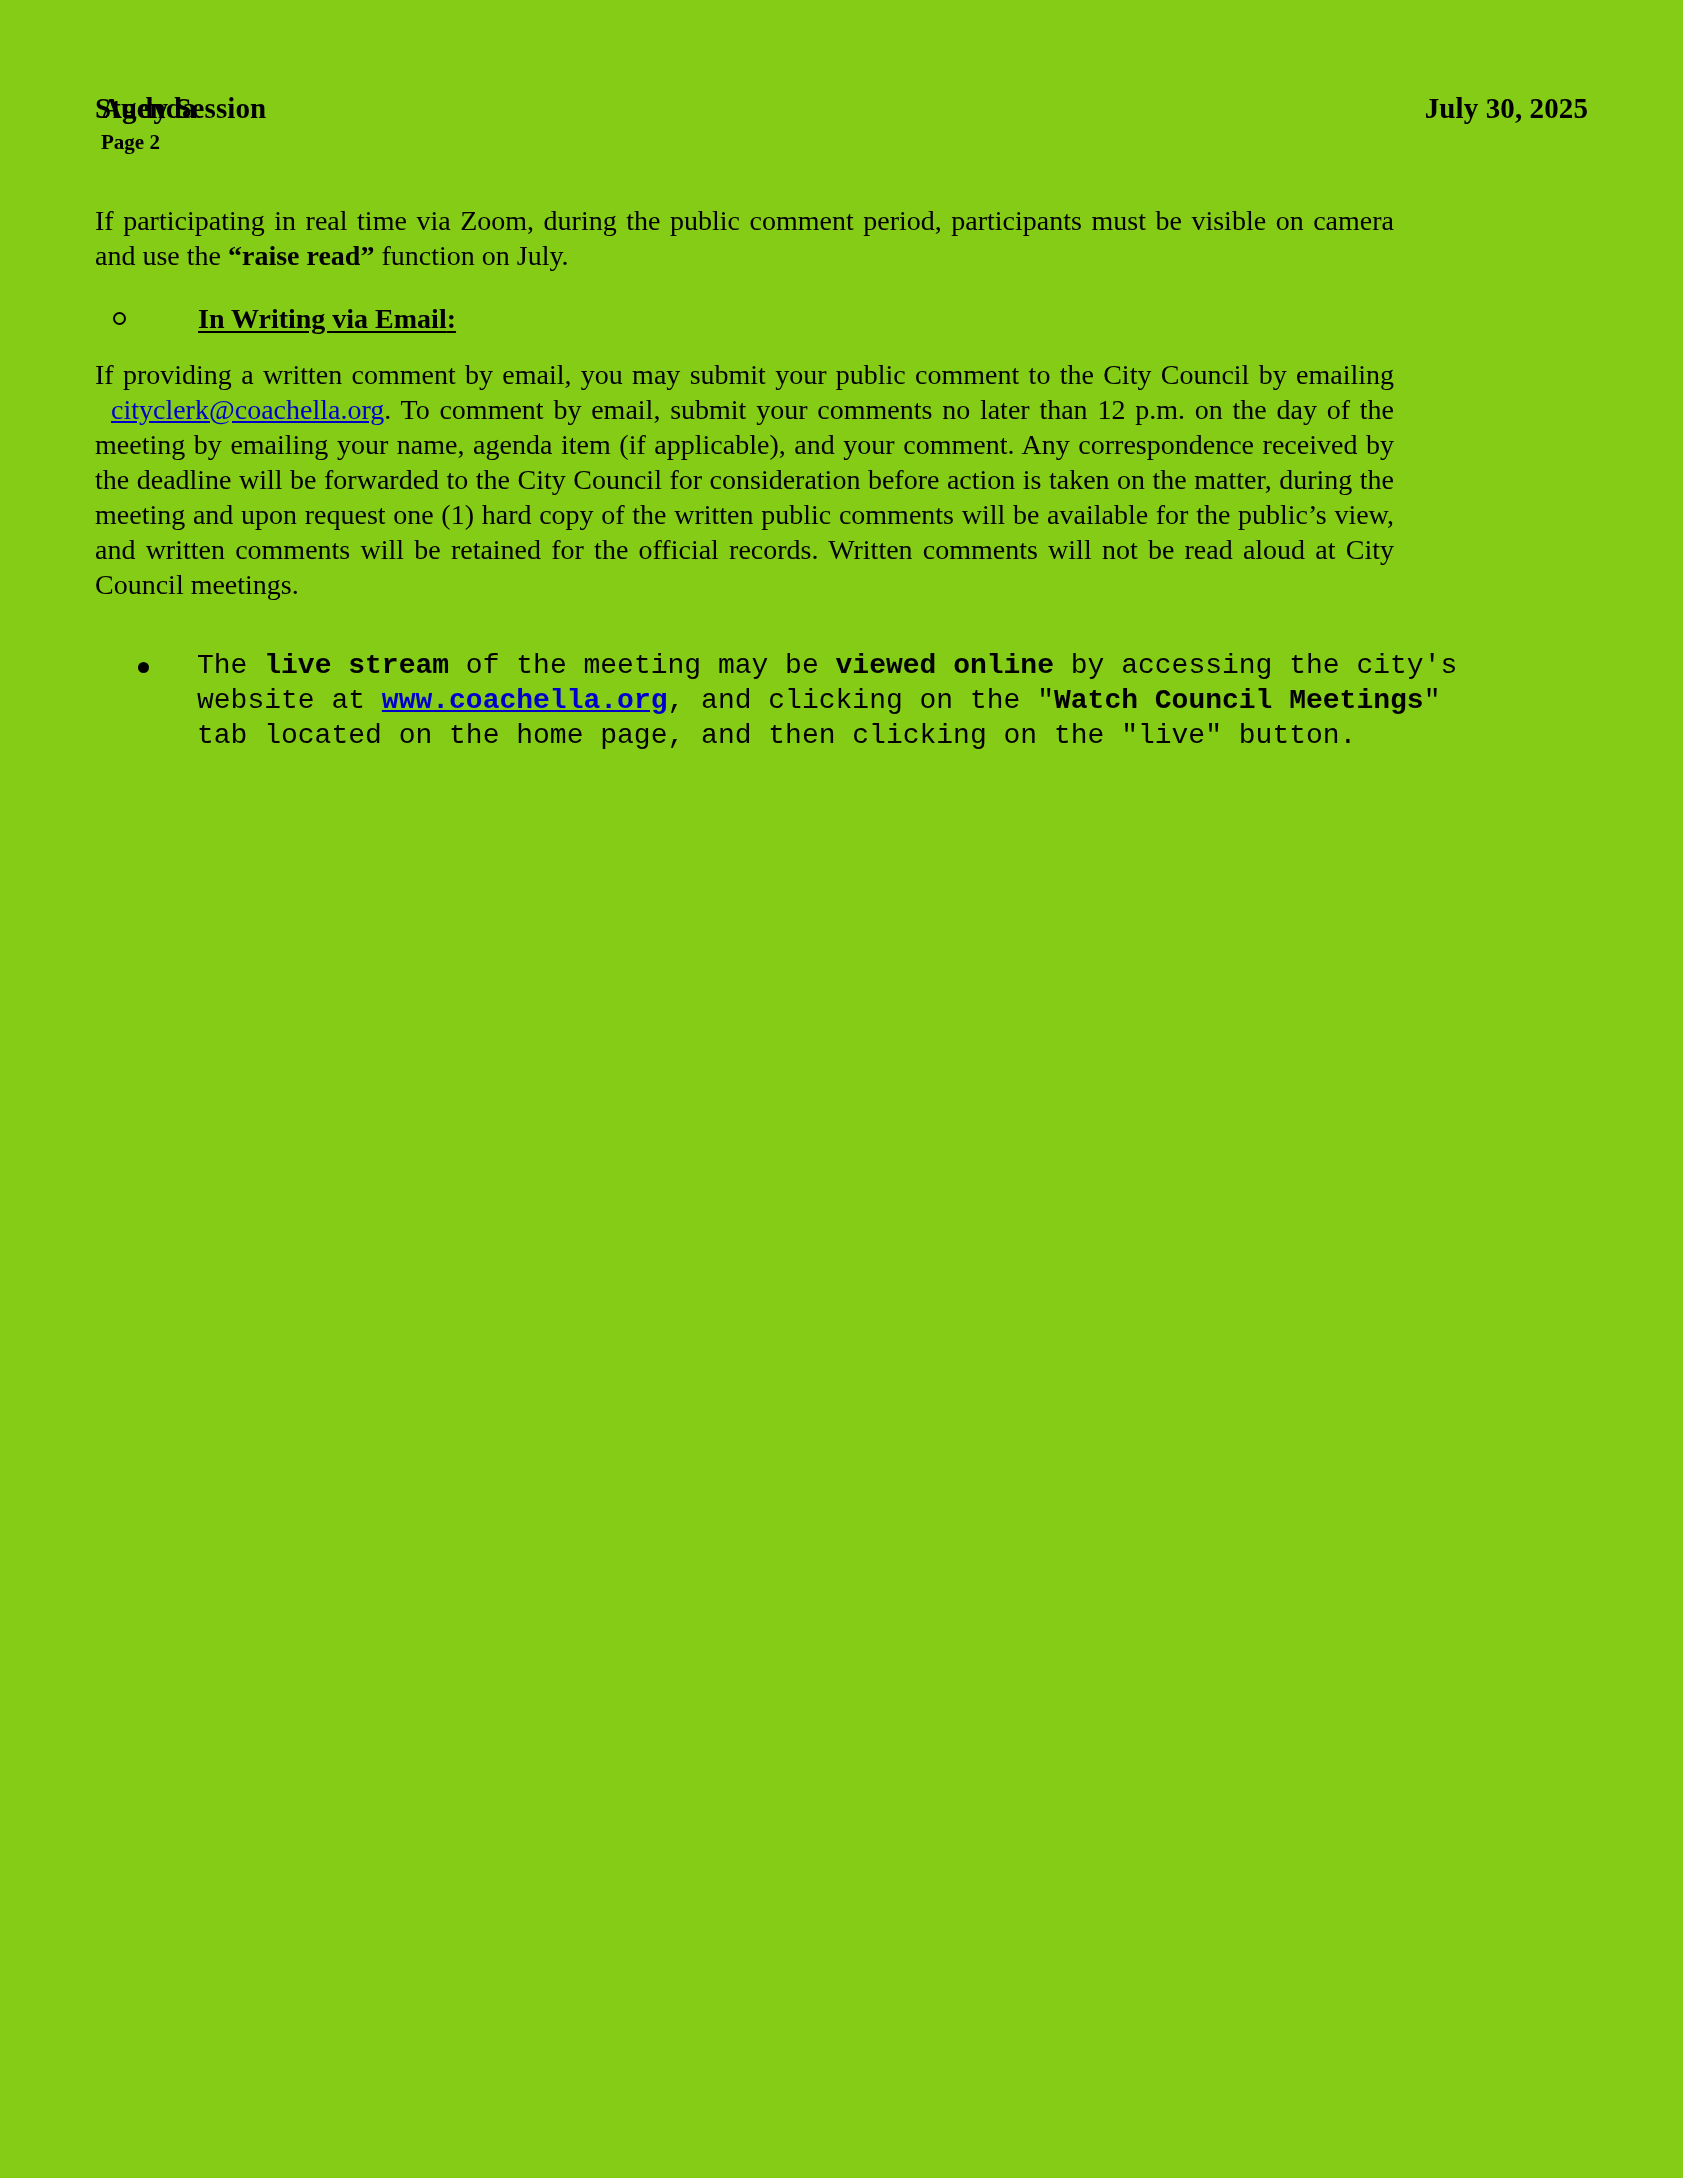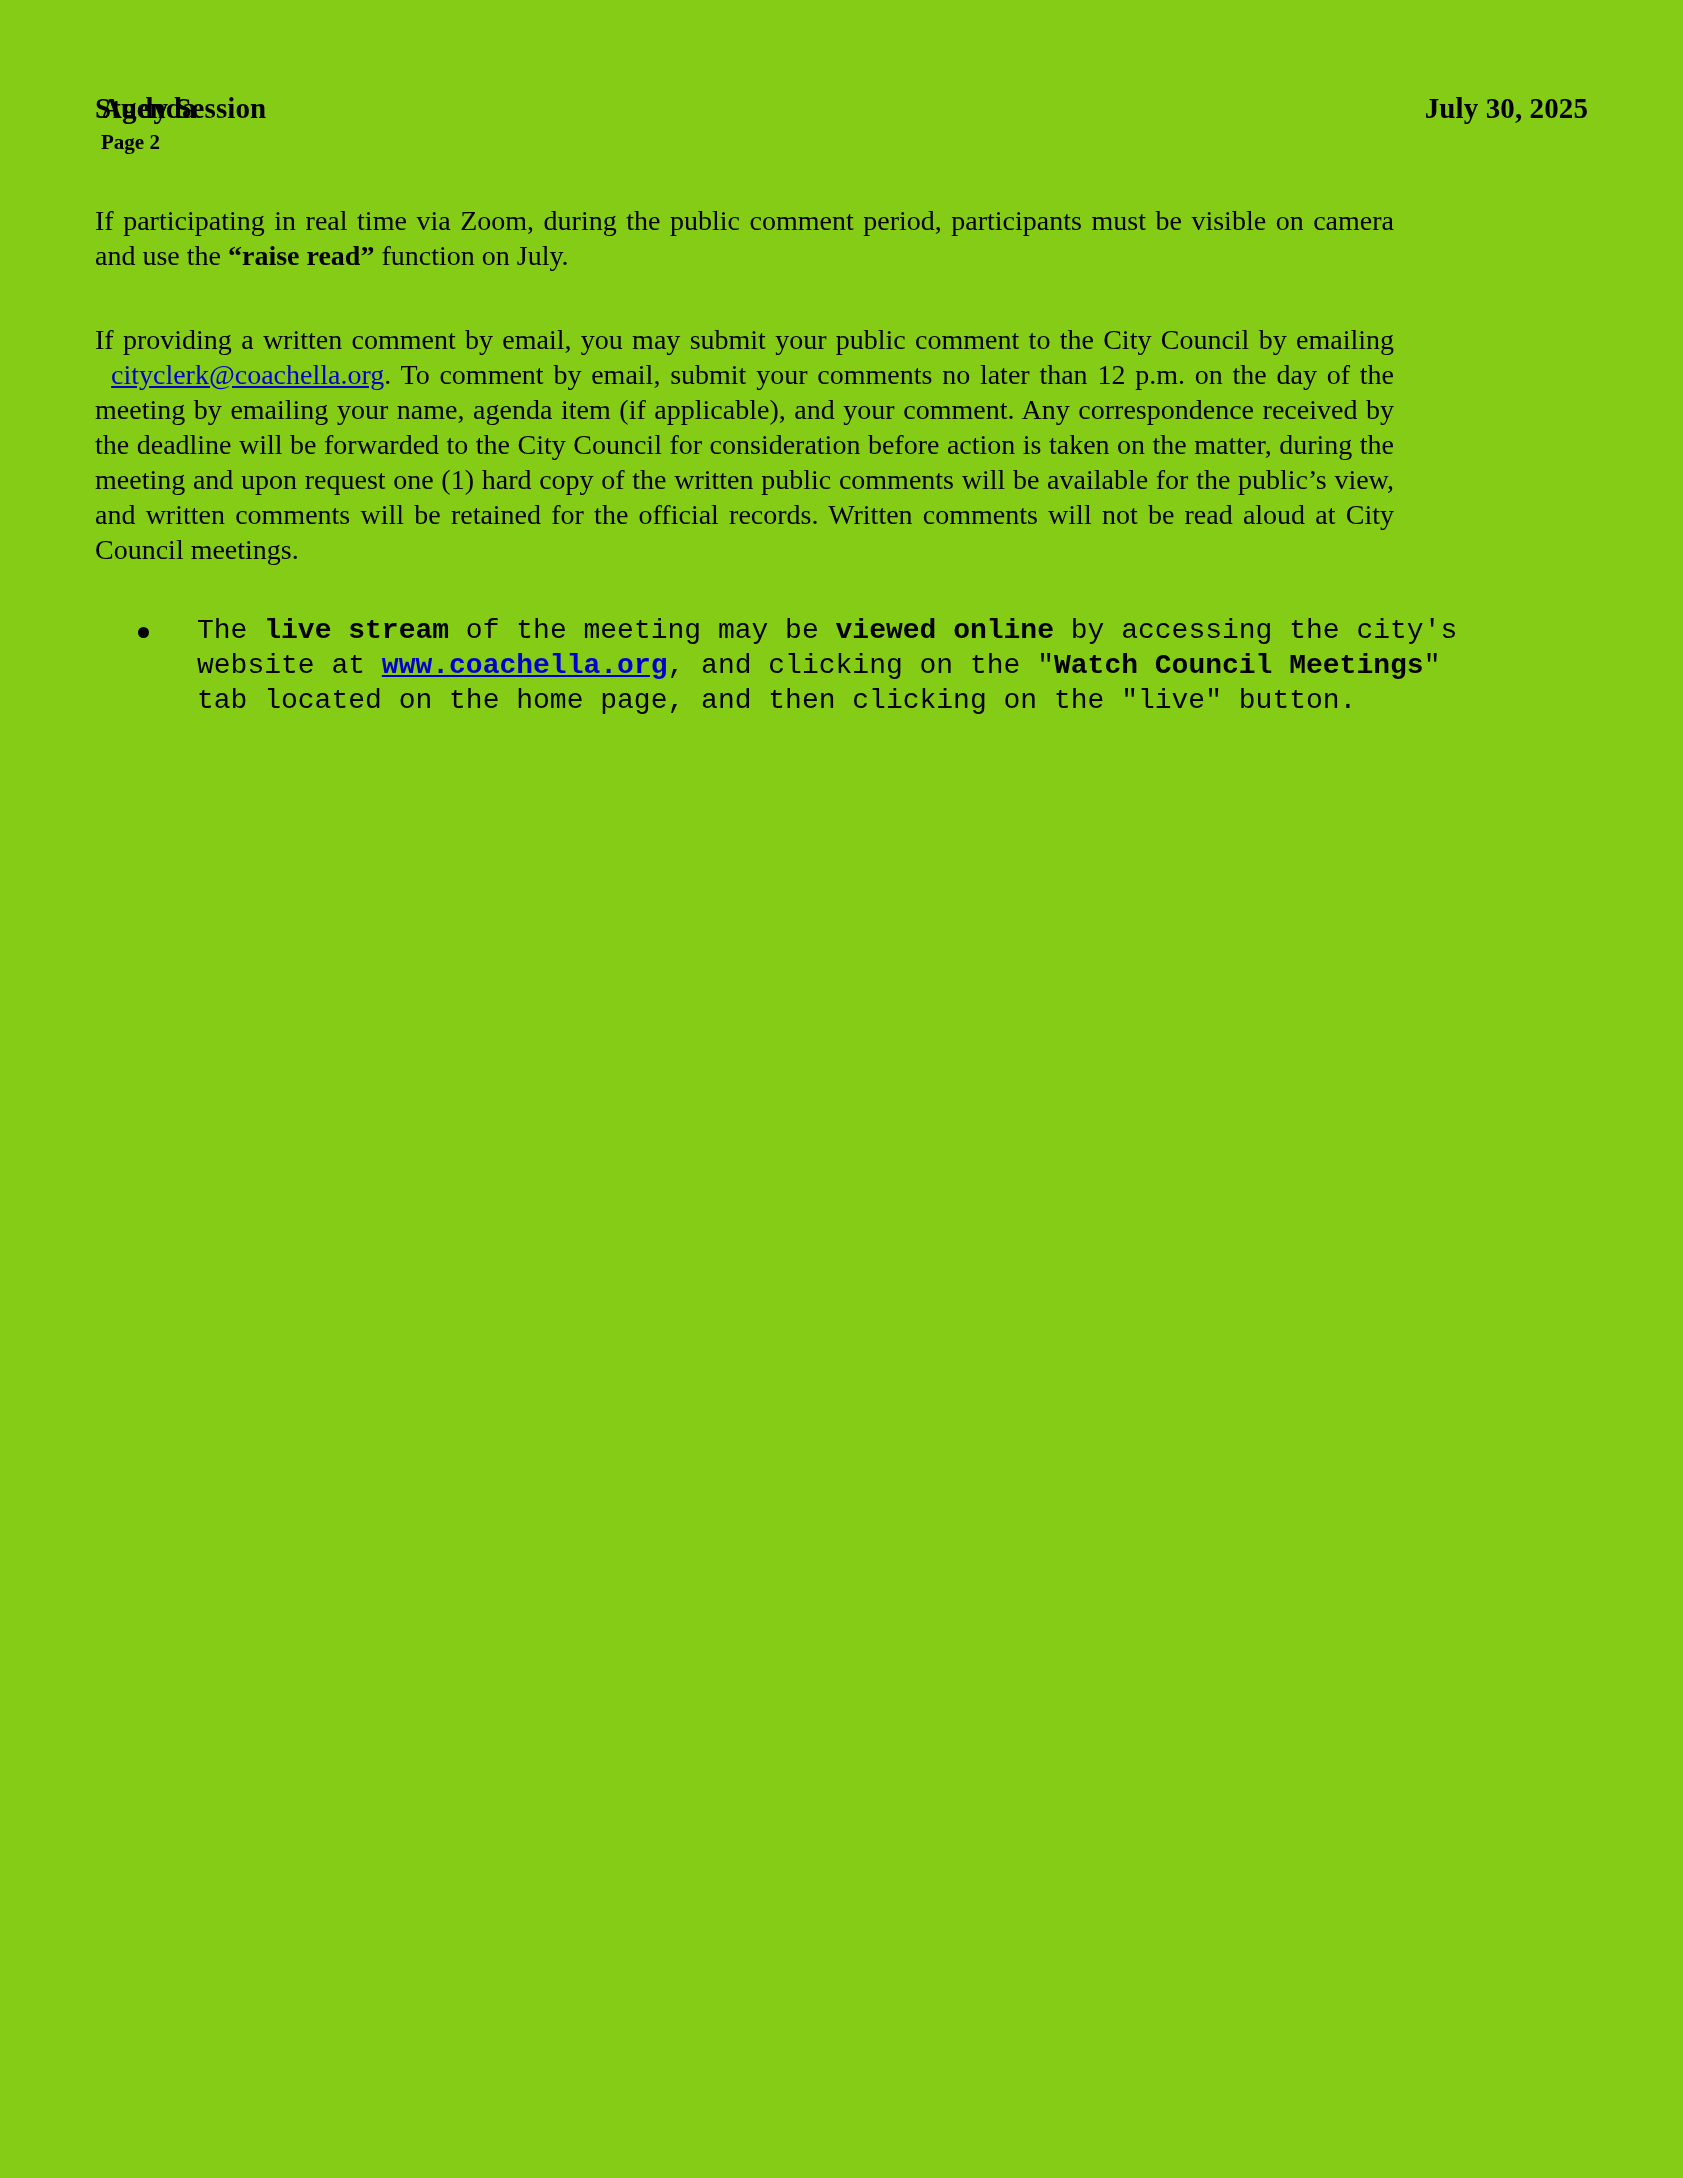--- a/index.html
+++ b/index.html
@@ -171,20 +171,24 @@
   </div>
 
   <div class="body-wrap">
 
     <p class="para indent-l2">
       <span>If participating in real time via Zoom, during the public comment period, participants must be visible on camera and use the </span><b>“raise read”</b><span> function on July.</span>
     </p>
 
     <div class="gap-md"></div>
 
+    <div class="li-circle">
+      <span class="marker-circle"></span>
+      <span class="li-label"><span>In Writing via Email</span><span class="no-ul">:</span></span>
+    </div>
 
     <div class="gap-sm"></div>
 
     <p class="para indent-l2">
       <span>If providing a written comment by email, you may submit your public comment to the City Council by emailing </span><a class="link" href="#">cityclerk@coachella.org</a><span>. To comment by email, submit your comments no later than 12 p.m. on the day of the meeting by emailing your name, agenda item (if applicable), and your comment. Any correspondence received by the deadline will be forwarded to the City Council for consideration before action is taken on the matter, during the meeting and upon request one (1) hard copy of the written public comments will be available for the public’s view, and written comments will be retained for the official records. Written comments will not be read aloud at City Council meetings.</span>
     </p>
 
     <div class="gap-lg"></div>
 
     <div class="li-disc">

